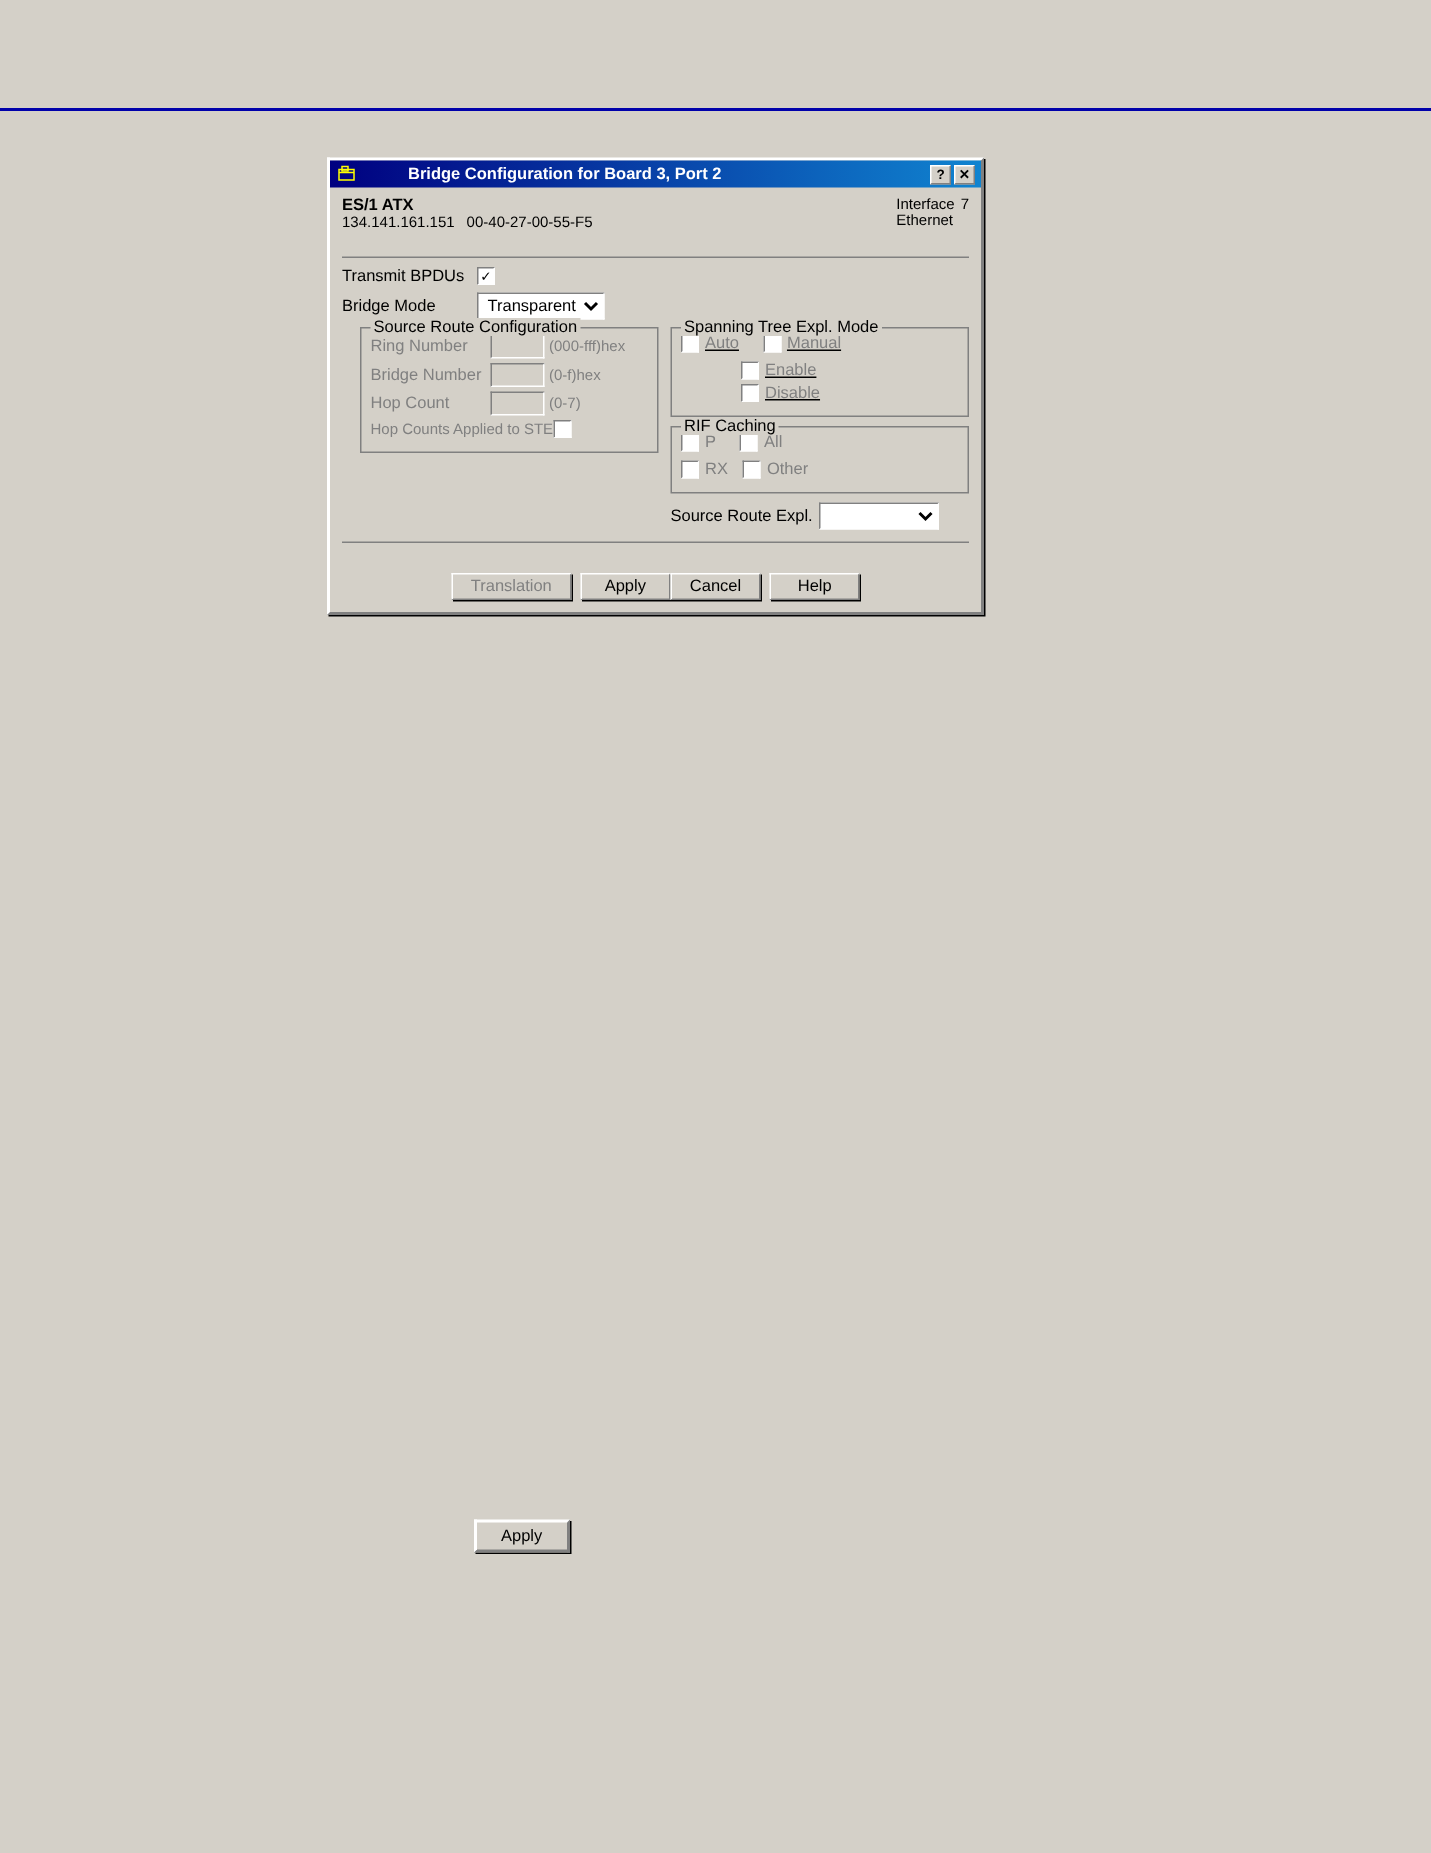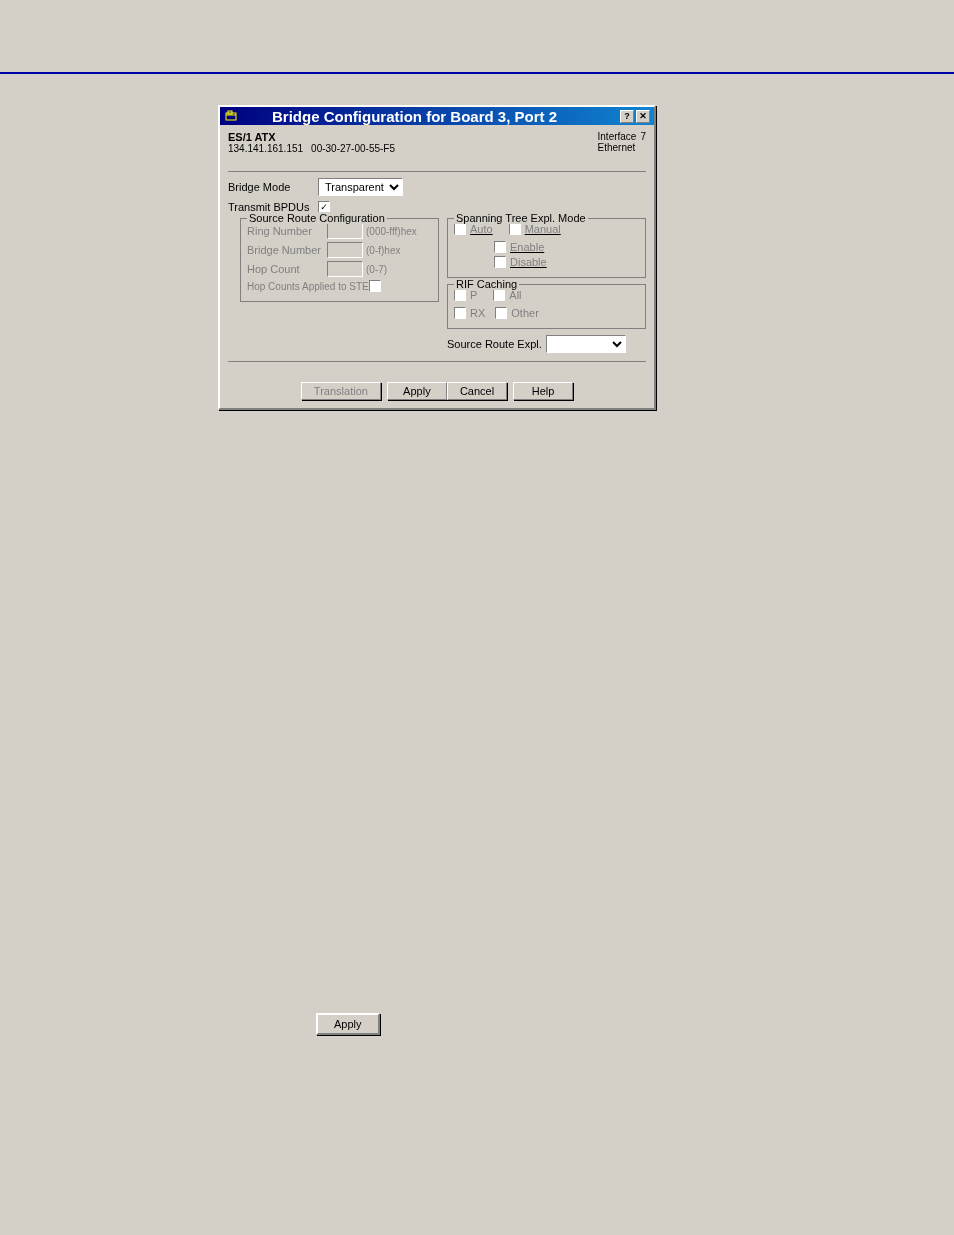--- a/index.html
+++ b/index.html
@@ -51,21 +51,21 @@
       gap: 4px;
     }
     .title-icon {
       width: 14px;
       height: 14px;
       display: flex;
       align-items: center;
       justify-content: center;
     }
     .title-text {
-      font-size: 15px;
+      font-size: 11px;
       font-weight: bold;
       color: white;
       padding-left: 30px;
     }
     .title-bar-right {
       display: flex;
       gap: 2px;
     }
     .title-btn {
       width: 14px;
@@ -343,46 +343,46 @@
     </div>
   </div>
 
   <div class="dialog-content">
 
     <div class="info-row">
       <div style="display:flex; flex-direction:column;">
         <span class="info-device">ES/1 ATX</span>
         <div style="display:flex; gap:4px;">
           <span class="info-ip">134.141.161.151</span>
-          <span class="info-mac">00-30-27-00-55-F5</span>
+          <span class="info-mac">00-40-27-00-55-F5</span>
         </div>
       </div>
       <div class="info-right">
         <div style="display:flex; gap:4px;">
           <span>Interface</span>
           <span>7</span>
         </div>
         <div>Ethernet</div>
       </div>
+    </div>
+
+    <div class="form-row">
+      <span class="form-label">Transmit BPDUs</span>
+      <div class="win-checkbox checked"></div>
     </div>
 
     <div class="form-row">
       <span class="form-label">Bridge Mode</span>
       <div class="win-select-wrapper">
         <select class="win-select">
           <option>Transparent</option>
         </select>
       </div>
     </div>
 
-    <div class="form-row">
-      <span class="form-label">Transmit BPDUs</span>
-      <div class="win-checkbox checked"></div>
-    </div>
-
     <div class="panels">
 
       <div class="left-panel">
         <div class="source-group">
           <span class="source-title">Source Route Configuration</span>
 
           <div class="source-row">
             <span class="source-label">Ring Number</span>
             <input type="text" class="win-input disabled" style="width: 36px;">
             <span class="input-hint">(000-fff)hex</span>

